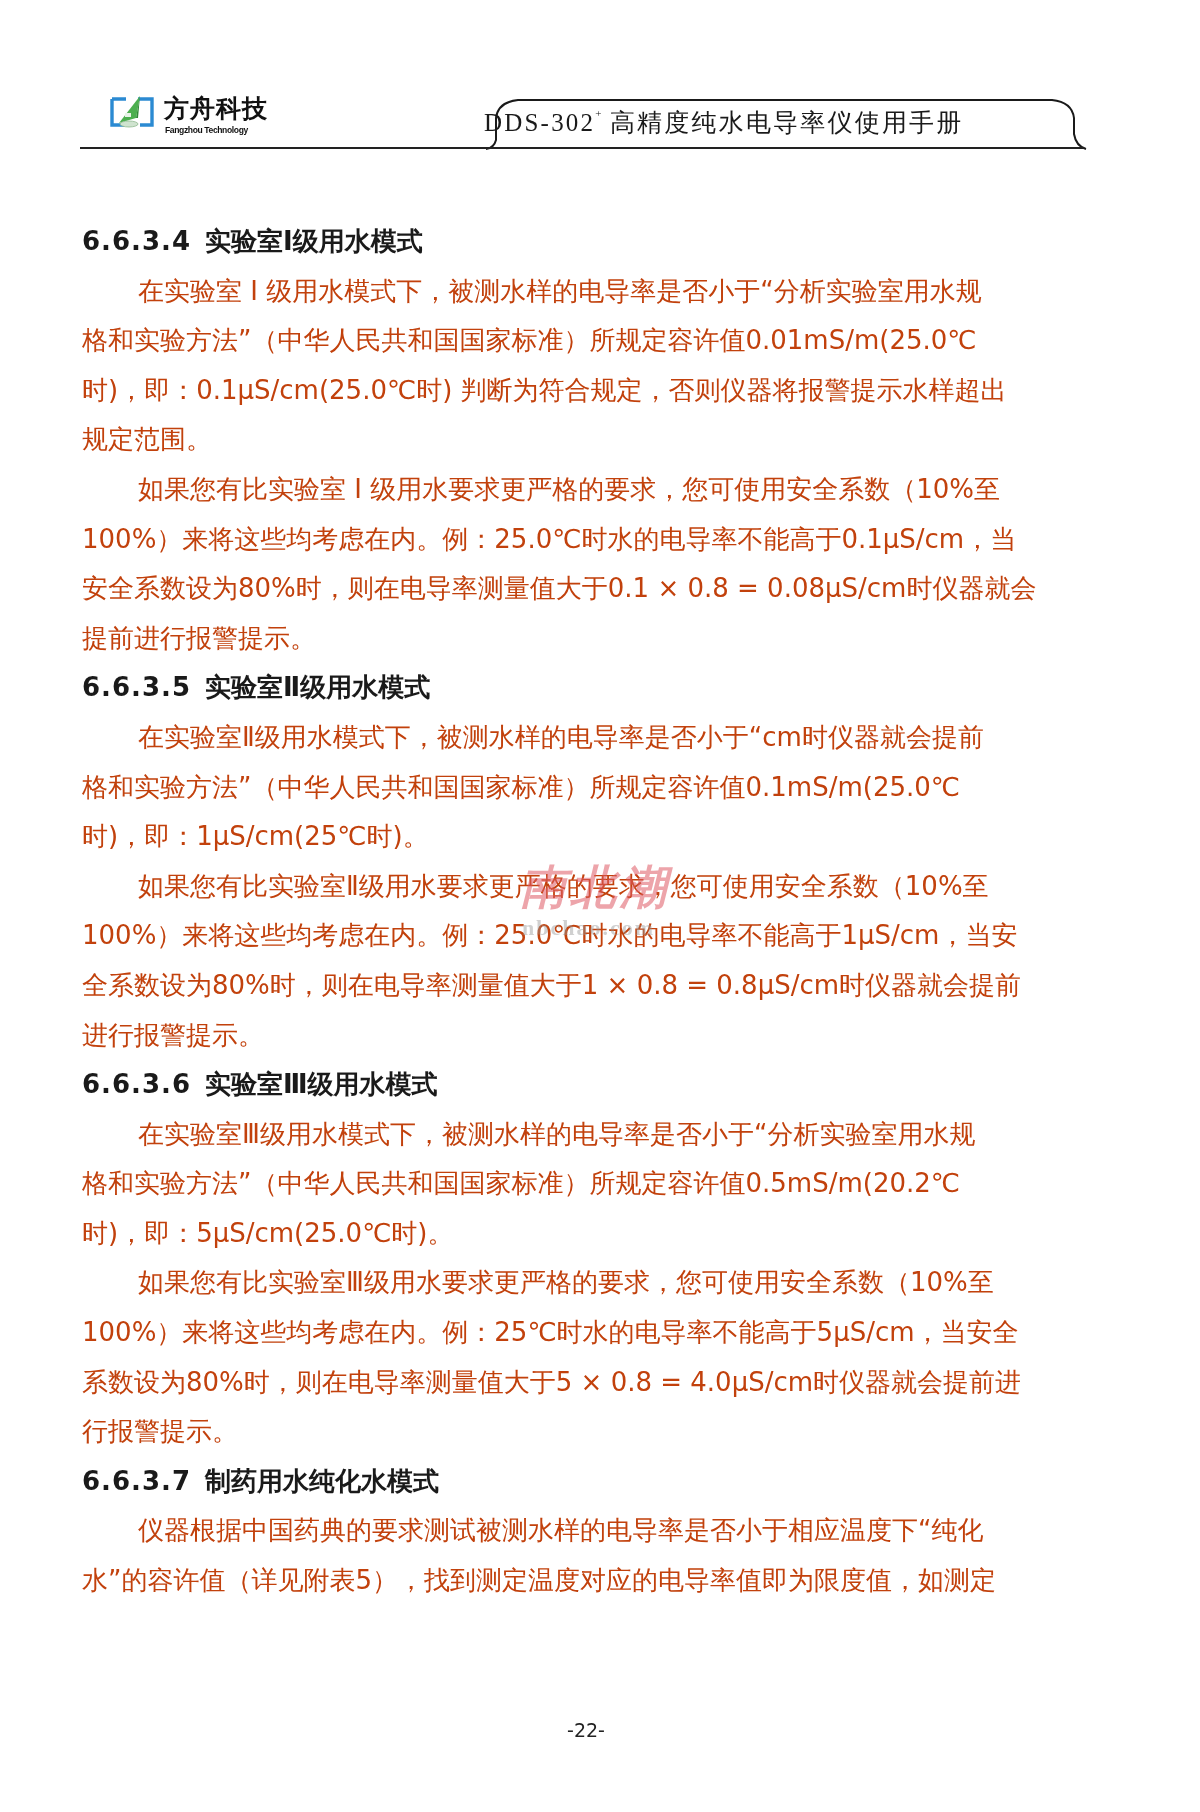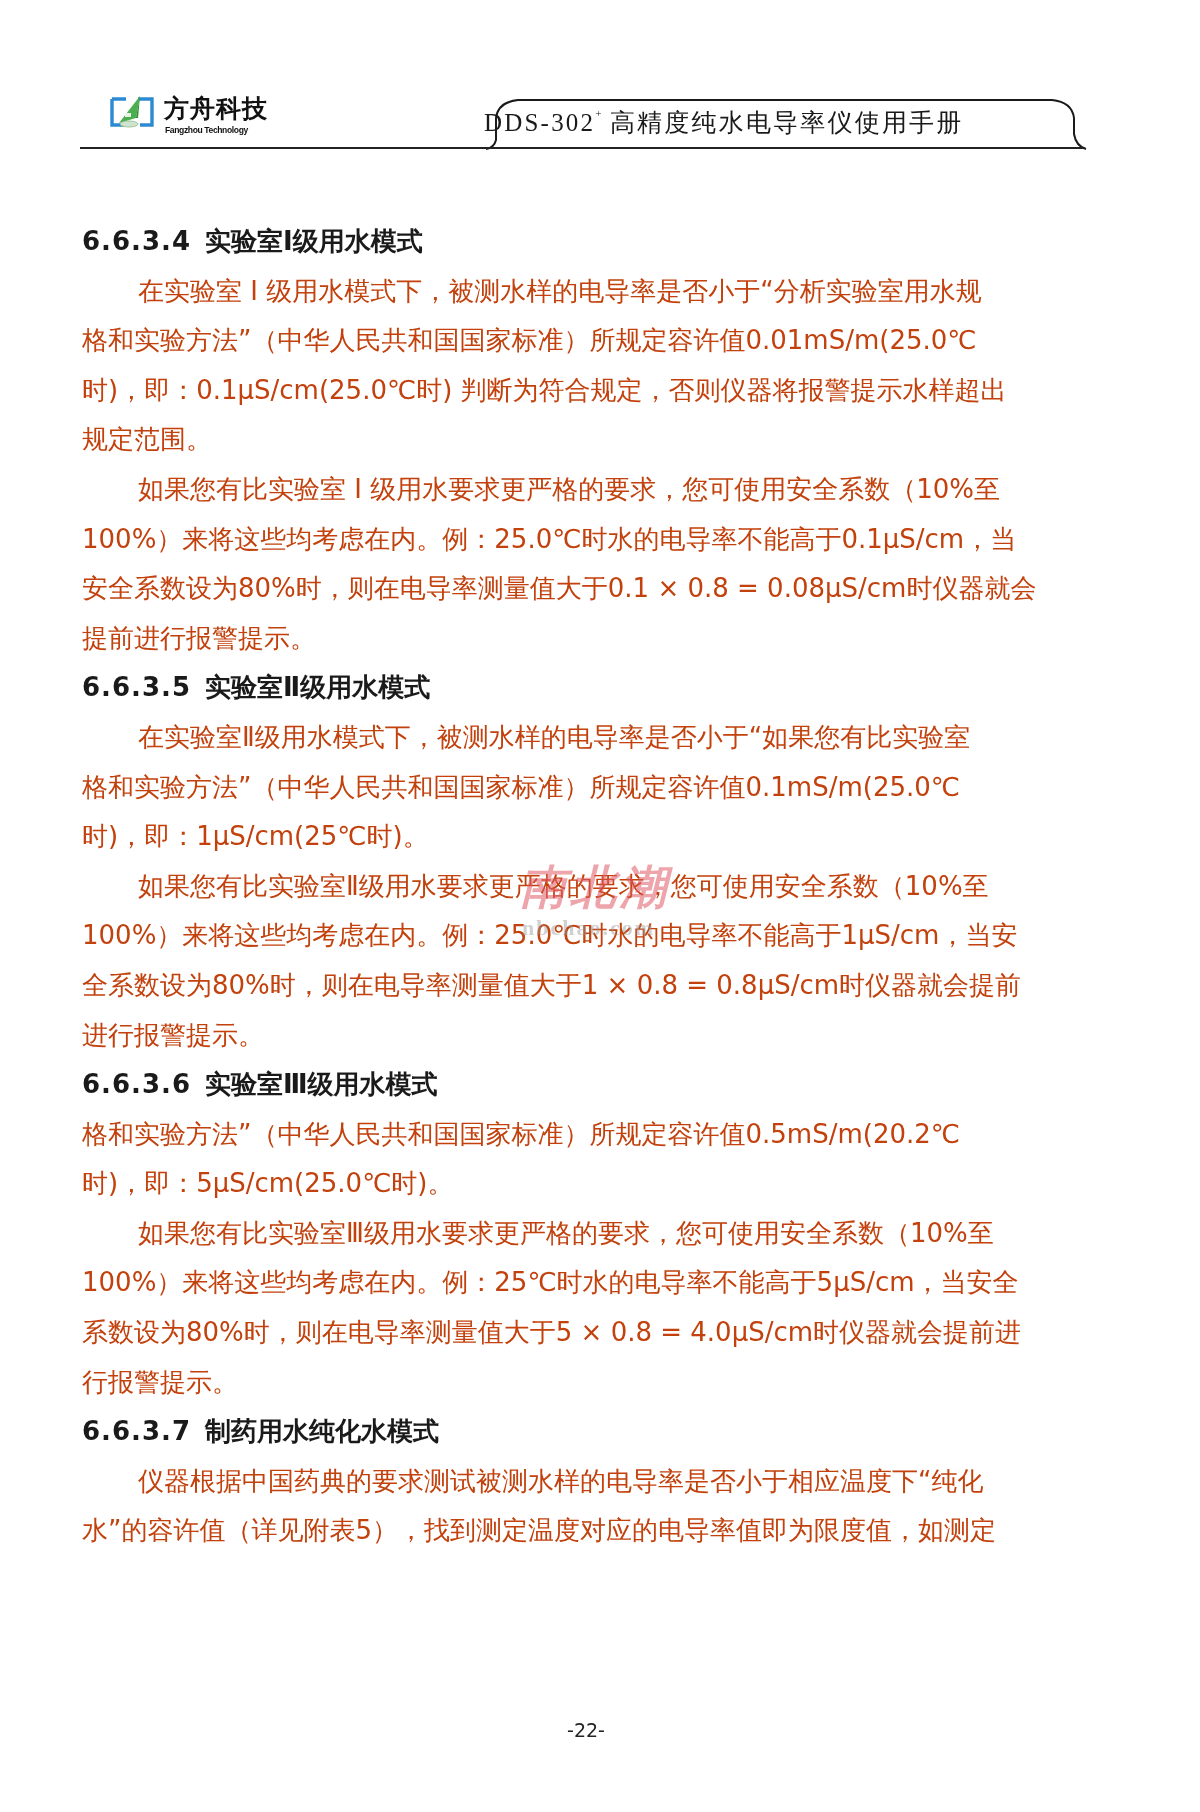--- a/index.html
+++ b/index.html
@@ -177,29 +177,30 @@
   <div class="line indent">在实验室 Ⅰ 级用水模式下，被测水样的电导率是否小于“分析实验室用水规</div>
   <div class="line">格和实验方法”（中华人民共和国国家标准）所规定容许值0.01mS/m(25.0℃</div>
   <div class="line">时)，即：0.1μS/cm(25.0℃时) 判断为符合规定，否则仪器将报警提示水样超出</div>
   <div class="line">规定范围。</div>
   <div class="line indent">如果您有比实验室 Ⅰ 级用水要求更严格的要求，您可使用安全系数（10%至</div>
   <div class="line">100%）来将这些均考虑在内。例：25.0℃时水的电导率不能高于0.1μS/cm，当</div>
   <div class="line">安全系数设为80%时，则在电导率测量值大于0.1 × 0.8 = 0.08μS/cm时仪器就会</div>
   <div class="line">提前进行报警提示。</div>
 
   <div class="line heading"><span class="num">6.6.3.5</span><span>实验室Ⅱ级用水模式</span></div>
-  <div class="line indent">在实验室Ⅱ级用水模式下，被测水样的电导率是否小于“如果您有比实验室</div>
+  <div class="line indent">在实验室Ⅱ级用水模式下，被测水样的电导率是否小于“cm时仪器就会提前</div>
   <div class="line">格和实验方法”（中华人民共和国国家标准）所规定容许值0.1mS/m(25.0℃</div>
   <div class="line">时)，即：1μS/cm(25℃时)。</div>
   <div class="line indent">如果您有比实验室Ⅱ级用水要求更严格的要求，您可使用安全系数（10%至</div>
   <div class="line">100%）来将这些均考虑在内。例：25.0℃时水的电导率不能高于1μS/cm，当安</div>
   <div class="line">全系数设为80%时，则在电导率测量值大于1 × 0.8 = 0.8μS/cm时仪器就会提前</div>
   <div class="line">进行报警提示。</div>
 
   <div class="line heading"><span class="num">6.6.3.6</span><span>实验室Ⅲ级用水模式</span></div>
+  <div class="line indent">在实验室Ⅲ级用水模式下，被测水样的电导率是否小于“分析实验室用水规</div>
   <div class="line">格和实验方法”（中华人民共和国国家标准）所规定容许值0.5mS/m(20.2℃</div>
   <div class="line">时)，即：5μS/cm(25.0℃时)。</div>
   <div class="line indent">如果您有比实验室Ⅲ级用水要求更严格的要求，您可使用安全系数（10%至</div>
   <div class="line">100%）来将这些均考虑在内。例：25℃时水的电导率不能高于5μS/cm，当安全</div>
   <div class="line">系数设为80%时，则在电导率测量值大于5 × 0.8 = 4.0μS/cm时仪器就会提前进</div>
   <div class="line">行报警提示。</div>
 
   <div class="line heading"><span class="num">6.6.3.7</span><span>制药用水纯化水模式</span></div>
   <div class="line indent">仪器根据中国药典的要求测试被测水样的电导率是否小于相应温度下“纯化</div>
   <div class="line">水”的容许值（详见附表5），找到测定温度对应的电导率值即为限度值，如测定</div>

